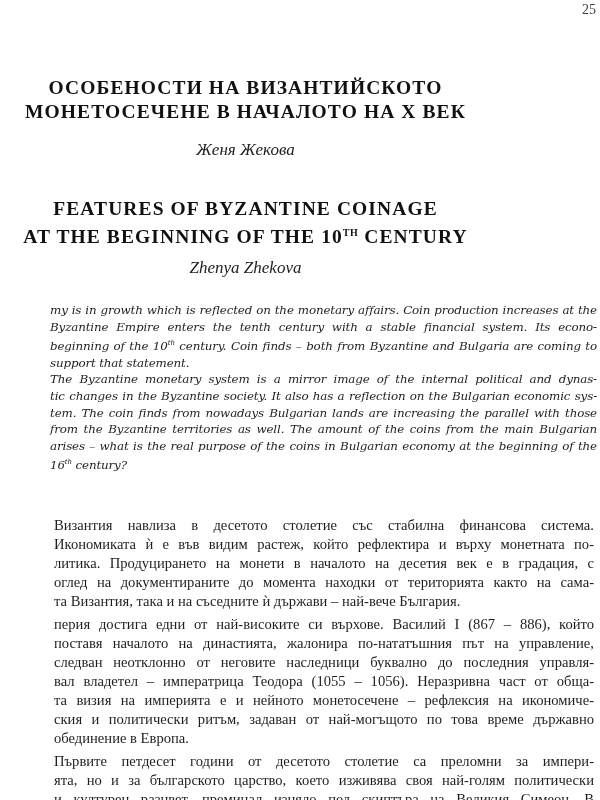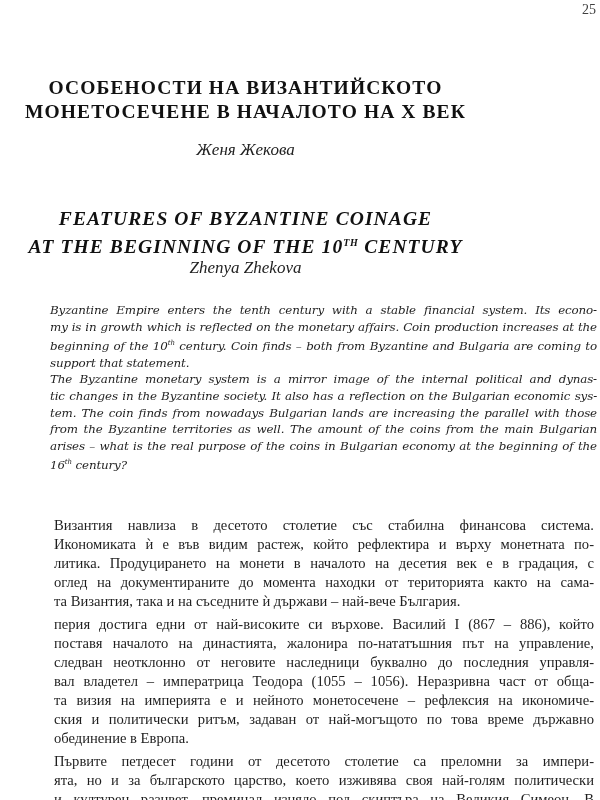--- a/index.html
+++ b/index.html
@@ -39,21 +39,21 @@
     .author {
       font-style: italic;
       font-size: 17px;
       line-height: 22px;
       margin: 0;
       color: #222;
       text-align: center;
     }
     #bg-title { top: 76px; }
     #bg-author { top: 139px; }
-    #en-title { top: 207px; font-style: italic; }
+    #en-title { top: 197px; }
     #en-author { top: 257px; }
     .title sup {
       font-size: 10px;
       vertical-align: 7px;
       letter-spacing: 0.5px;
     }
     .abstract {
       position: absolute;
       left: 2px;
       top: 302px;
@@ -100,22 +100,22 @@
   <div class="title-block" id="en-title">
     <p class="title">FEATURES OF BYZANTINE COINAGE</p>
     <p class="title"><span>AT THE BEGINNING OF THE 10</span><sup>TH</sup><span> CENTURY</span></p>
   </div>
   <div class="title-block" id="en-author">
     <p class="author">Zhenya Zhekova</p>
   </div>
 
   <div class="abstract">
     <p>
+      <span class="line">my is in growth which is reflected on the monetary affairs. Coin production increases at the</span>
       <span class="line">Byzantine Empire enters the tenth century with a stable financial system. Its econo-</span>
-      <span class="line">my is in growth which is reflected on the monetary affairs. Coin production increases at the</span>
       <span class="line"><span>beginning of the 10</span><sup>th</sup><span> century. Coin finds – both from Byzantine and Bulgaria are coming to</span></span>
       <span class="line last">support that statement.</span>
     </p>
     <p>
       <span class="line">The Byzantine monetary system is a mirror image of the internal political and dynas-</span>
       <span class="line">tic changes in the Byzantine society. It also has a reflection on the Bulgarian economic sys-</span>
       <span class="line">tem. The coin finds from nowadays Bulgarian lands are increasing the parallel with those</span>
       <span class="line">from the Byzantine territories as well. The amount of the coins from the main Bulgarian</span>
       <span class="line">arises – what is the real purpose of the coins in Bulgarian economy at the beginning of the</span>
       <span class="line last"><span>16</span><sup>th</sup><span> century?</span></span>

